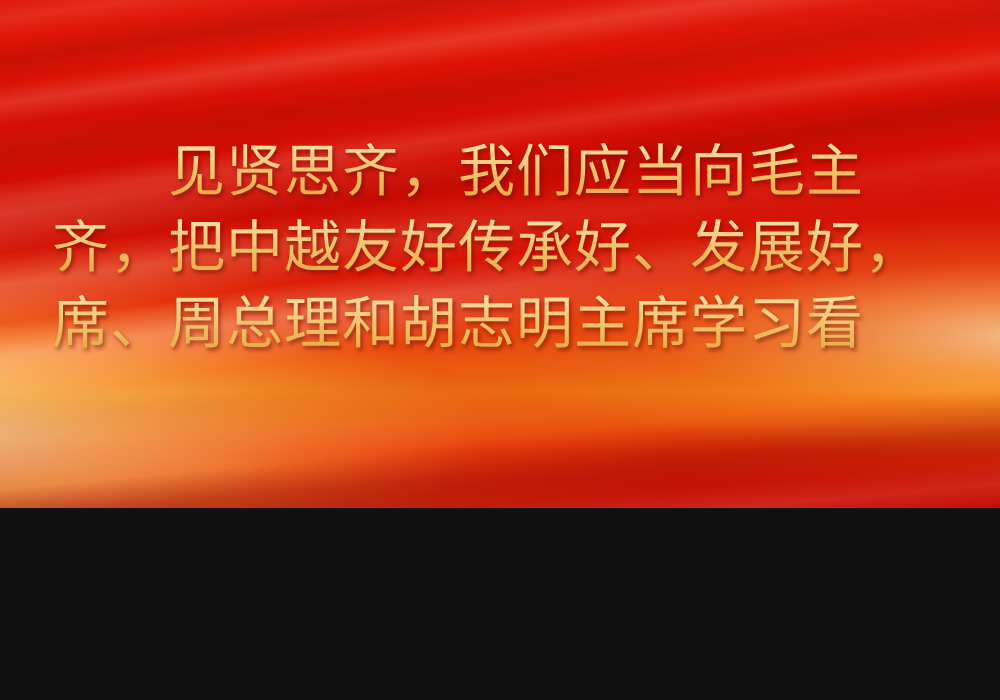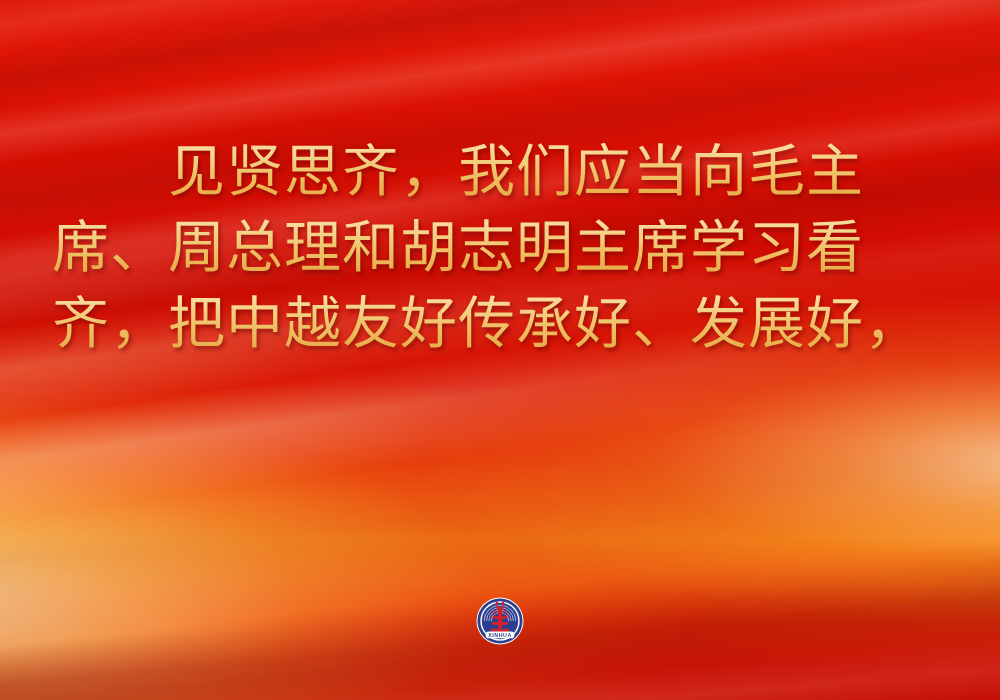--- a/index.html
+++ b/index.html
@@ -5,21 +5,21 @@
 <style>
   html, body {
     margin: 0;
     padding: 0;
     background: #111;
   }
 
   #stage {
     position: relative;
     width: 1000px;
-    height: 700px;
+    height: 508px;
     overflow: hidden;
     font-family: "Liberation Serif", "DejaVu Serif", serif;
     background: #d81208;
   }
 
   
   .bg-layer {
     position: absolute;
     inset: 0;
     pointer-events: none;
@@ -196,22 +196,22 @@
   <div class="bg-layer bg-glow-left"></div>
   <div class="bg-layer bg-glow-right"></div>
   <div class="bg-layer bg-ribbons-top"></div>
   <div class="bg-layer bg-streaks"></div>
   <div class="bg-layer bg-folds"></div>
   <div class="bg-layer bg-bottom-bands"></div>
   <div class="bg-layer bg-vignette"></div>
 
   <div id="quote">
     <div class="quote-line">　　见贤思齐，我们应当向毛主</div>
+    <div class="quote-line">齐，把中越友好传承好、发展好，</div>
     <div class="quote-line">席、周总理和胡志明主席学习看</div>
-    <div class="quote-line">齐，把中越友好传承好、发展好，</div>
   </div>
 
   <div id="logo">
     <svg viewBox="0 0 100 100" xmlns="http://www.w3.org/2000/svg" aria-hidden="true">
       <circle cx="50" cy="50" r="49" fill="#ffffff"></circle>
       <circle cx="50" cy="50" r="47" fill="#2a3f8f"></circle>
       <circle cx="50" cy="50" r="41" fill="#ffffff"></circle>
       <circle cx="50" cy="50" r="38" fill="#2a3f8f"></circle>
 
       <g fill="none" stroke="#ffffff" stroke-width="1.5" opacity="0.85">

